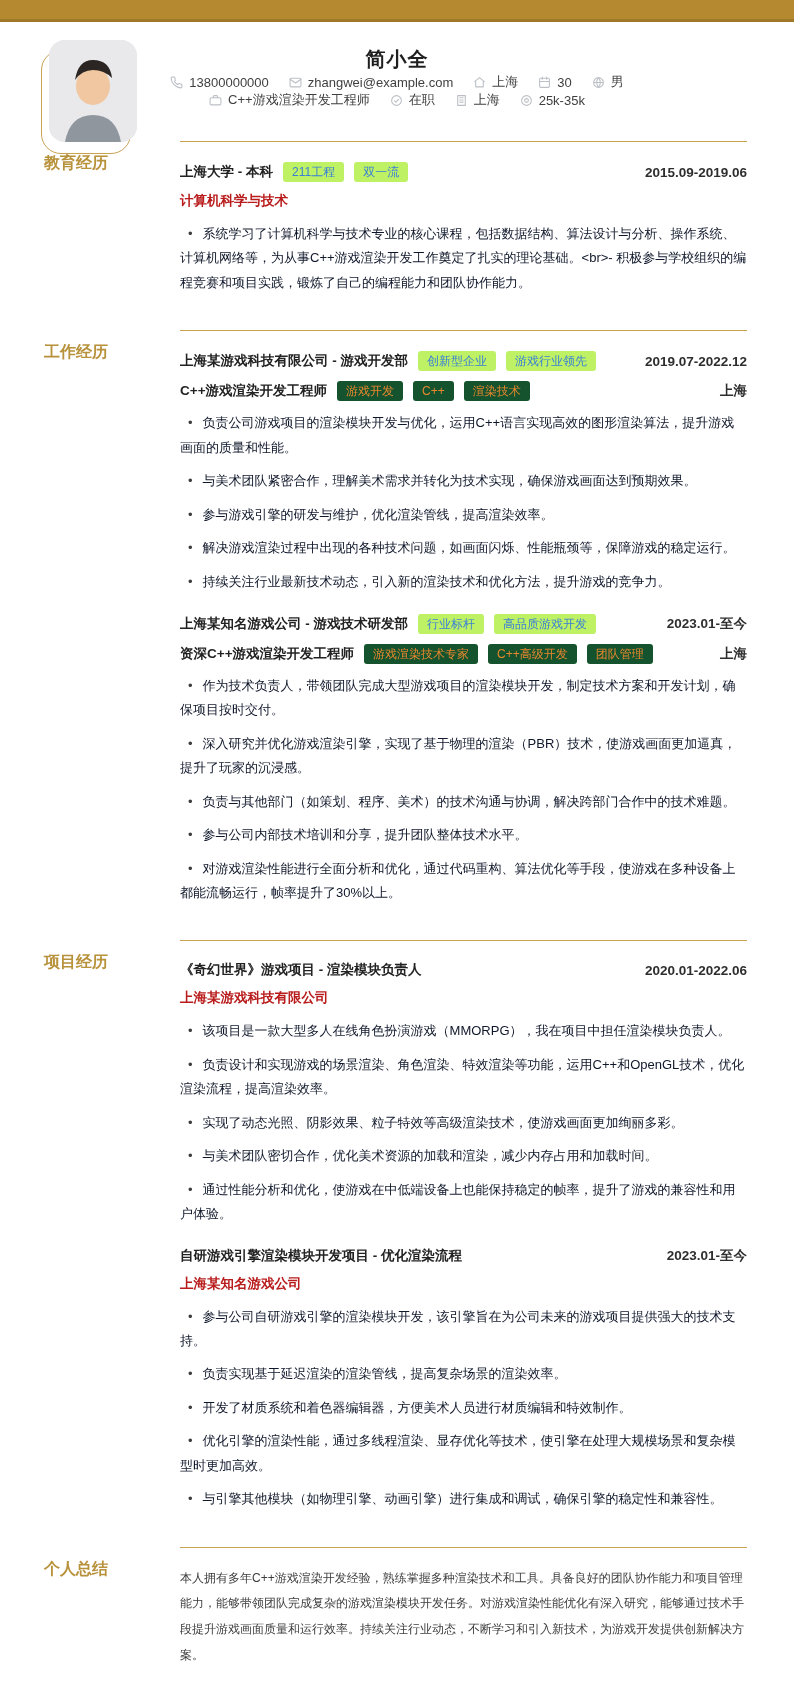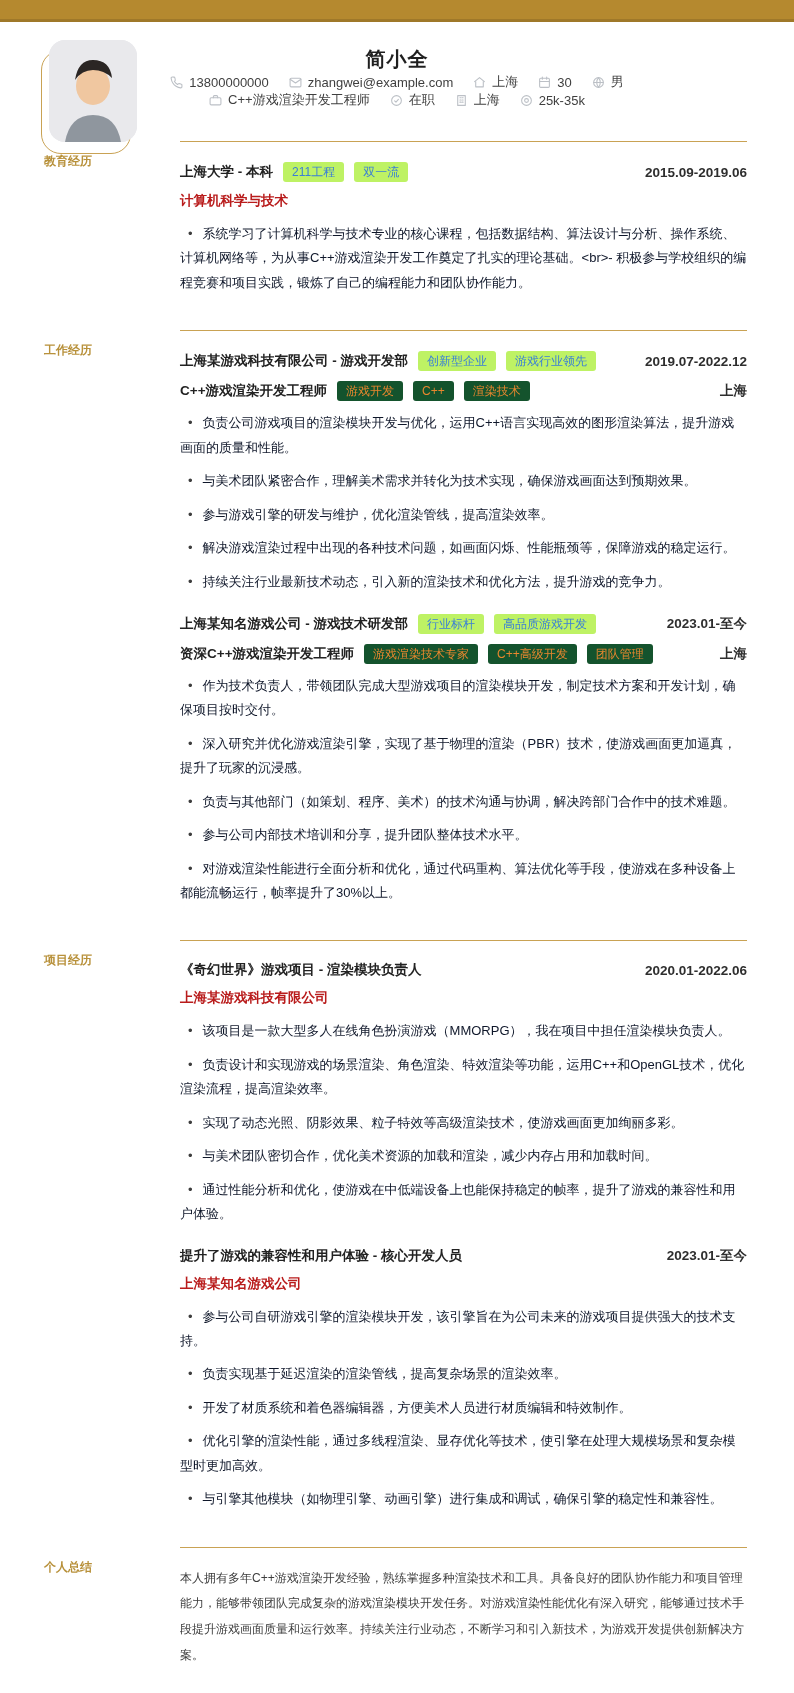--- a/index.html
+++ b/index.html
@@ -11,21 +11,21 @@
   .avatar-wrap::before{content:"";position:absolute;left:-8px;top:10px;width:100%;height:100%;border:1px solid #C9A254;border-radius:20px;}
   .avatar{position:relative;width:88px;height:102px;border-radius:16px;overflow:hidden;background:#e9e9ec;}
   .avatar svg{display:block;}
   .name{text-align:center;font-size:20px;font-weight:bold;color:#1f1f1f;letter-spacing:1px;}
   .contact-row{display:flex;justify-content:center;align-items:center;gap:20px;font-size:13px;color:#3f3f3f;}
   .contact-item{display:inline-flex;align-items:center;gap:6px;}
   .cicon{width:13px;height:13px;color:#bcc0c6;flex:none;}
   .cicon svg{width:13px;height:13px;display:block;stroke:#bcc0c6;fill:none;stroke-width:2;stroke-linecap:round;stroke-linejoin:round;}
   
   .section{display:flex;margin:26px 47px 0 0;}
-  .sec-label{width:180px;min-width:180px;box-sizing:border-box;padding:12px 0 0 44px;font-size:12px;font-weight:bold;color:#B8913B;}
+  .sec-label{width:180px;min-width:180px;box-sizing:border-box;padding:12px 0 0 44px;font-size:16px;font-weight:bold;color:#B8913B;}
   .sec-body{flex:1;border-top:1px solid #C9A254;padding-top:16px;min-width:0;}
   .entry-head{display:flex;align-items:center;gap:10px;margin:4px 0 10px;}
   .entry-title{font-size:13.5px;font-weight:bold;color:#222;white-space:nowrap;}
   .entry-date{margin-left:auto;font-size:13.5px;font-weight:bold;color:#2e2e2e;white-space:nowrap;}
   .tag{font-size:12px;line-height:1;padding:4px 9px;border-radius:3px;white-space:nowrap;}
   .tag.blue{color:#3B7FD6;background:#bef264;}
   .tag.orange{color:#E8872E;background:#14532d;}
   .subhead{font-size:13.5px;font-weight:bold;color:#b91c1c;margin:2px 0 12px;}
   p.bullet{margin:0 0 9px;font-size:13px;line-height:1.88;color:#0f172a;}
   p.bullet::before{content:"•";display:inline-block;margin:0 10px 0 8px;color:#3d3d3d;}
@@ -207,21 +207,21 @@
       </div>
       <div class="subhead">上海某游戏科技有限公司</div>
       <p class="bullet">该项目是一款大型多人在线角色扮演游戏（MMORPG），我在项目中担任渲染模块负责人。</p>
       <p class="bullet">负责设计和实现游戏的场景渲染、角色渲染、特效渲染等功能，运用C++和OpenGL技术，优化渲染流程，提高渲染效率。</p>
       <p class="bullet">实现了动态光照、阴影效果、粒子特效等高级渲染技术，使游戏画面更加绚丽多彩。</p>
       <p class="bullet">与美术团队密切合作，优化美术资源的加载和渲染，减少内存占用和加载时间。</p>
       <p class="bullet">通过性能分析和优化，使游戏在中低端设备上也能保持稳定的帧率，提升了游戏的兼容性和用户体验。</p>
     </div>
     <div class="job">
       <div class="entry-head">
-        <span class="entry-title">提升了游戏的兼容性和用户体验 - 核心开发人员</span>
+        <span class="entry-title">自研游戏引擎渲染模块开发项目 - 优化渲染流程</span>
         <span class="entry-date">2023.01-至今</span>
       </div>
       <div class="subhead">上海某知名游戏公司</div>
       <p class="bullet">参与公司自研游戏引擎的渲染模块开发，该引擎旨在为公司未来的游戏项目提供强大的技术支持。</p>
       <p class="bullet">负责实现基于延迟渲染的渲染管线，提高复杂场景的渲染效率。</p>
       <p class="bullet">开发了材质系统和着色器编辑器，方便美术人员进行材质编辑和特效制作。</p>
       <p class="bullet">优化引擎的渲染性能，通过多线程渲染、显存优化等技术，使引擎在处理大规模场景和复杂模型时更加高效。</p>
       <p class="bullet">与引擎其他模块（如物理引擎、动画引擎）进行集成和调试，确保引擎的稳定性和兼容性。</p>
     </div>
   </div>

